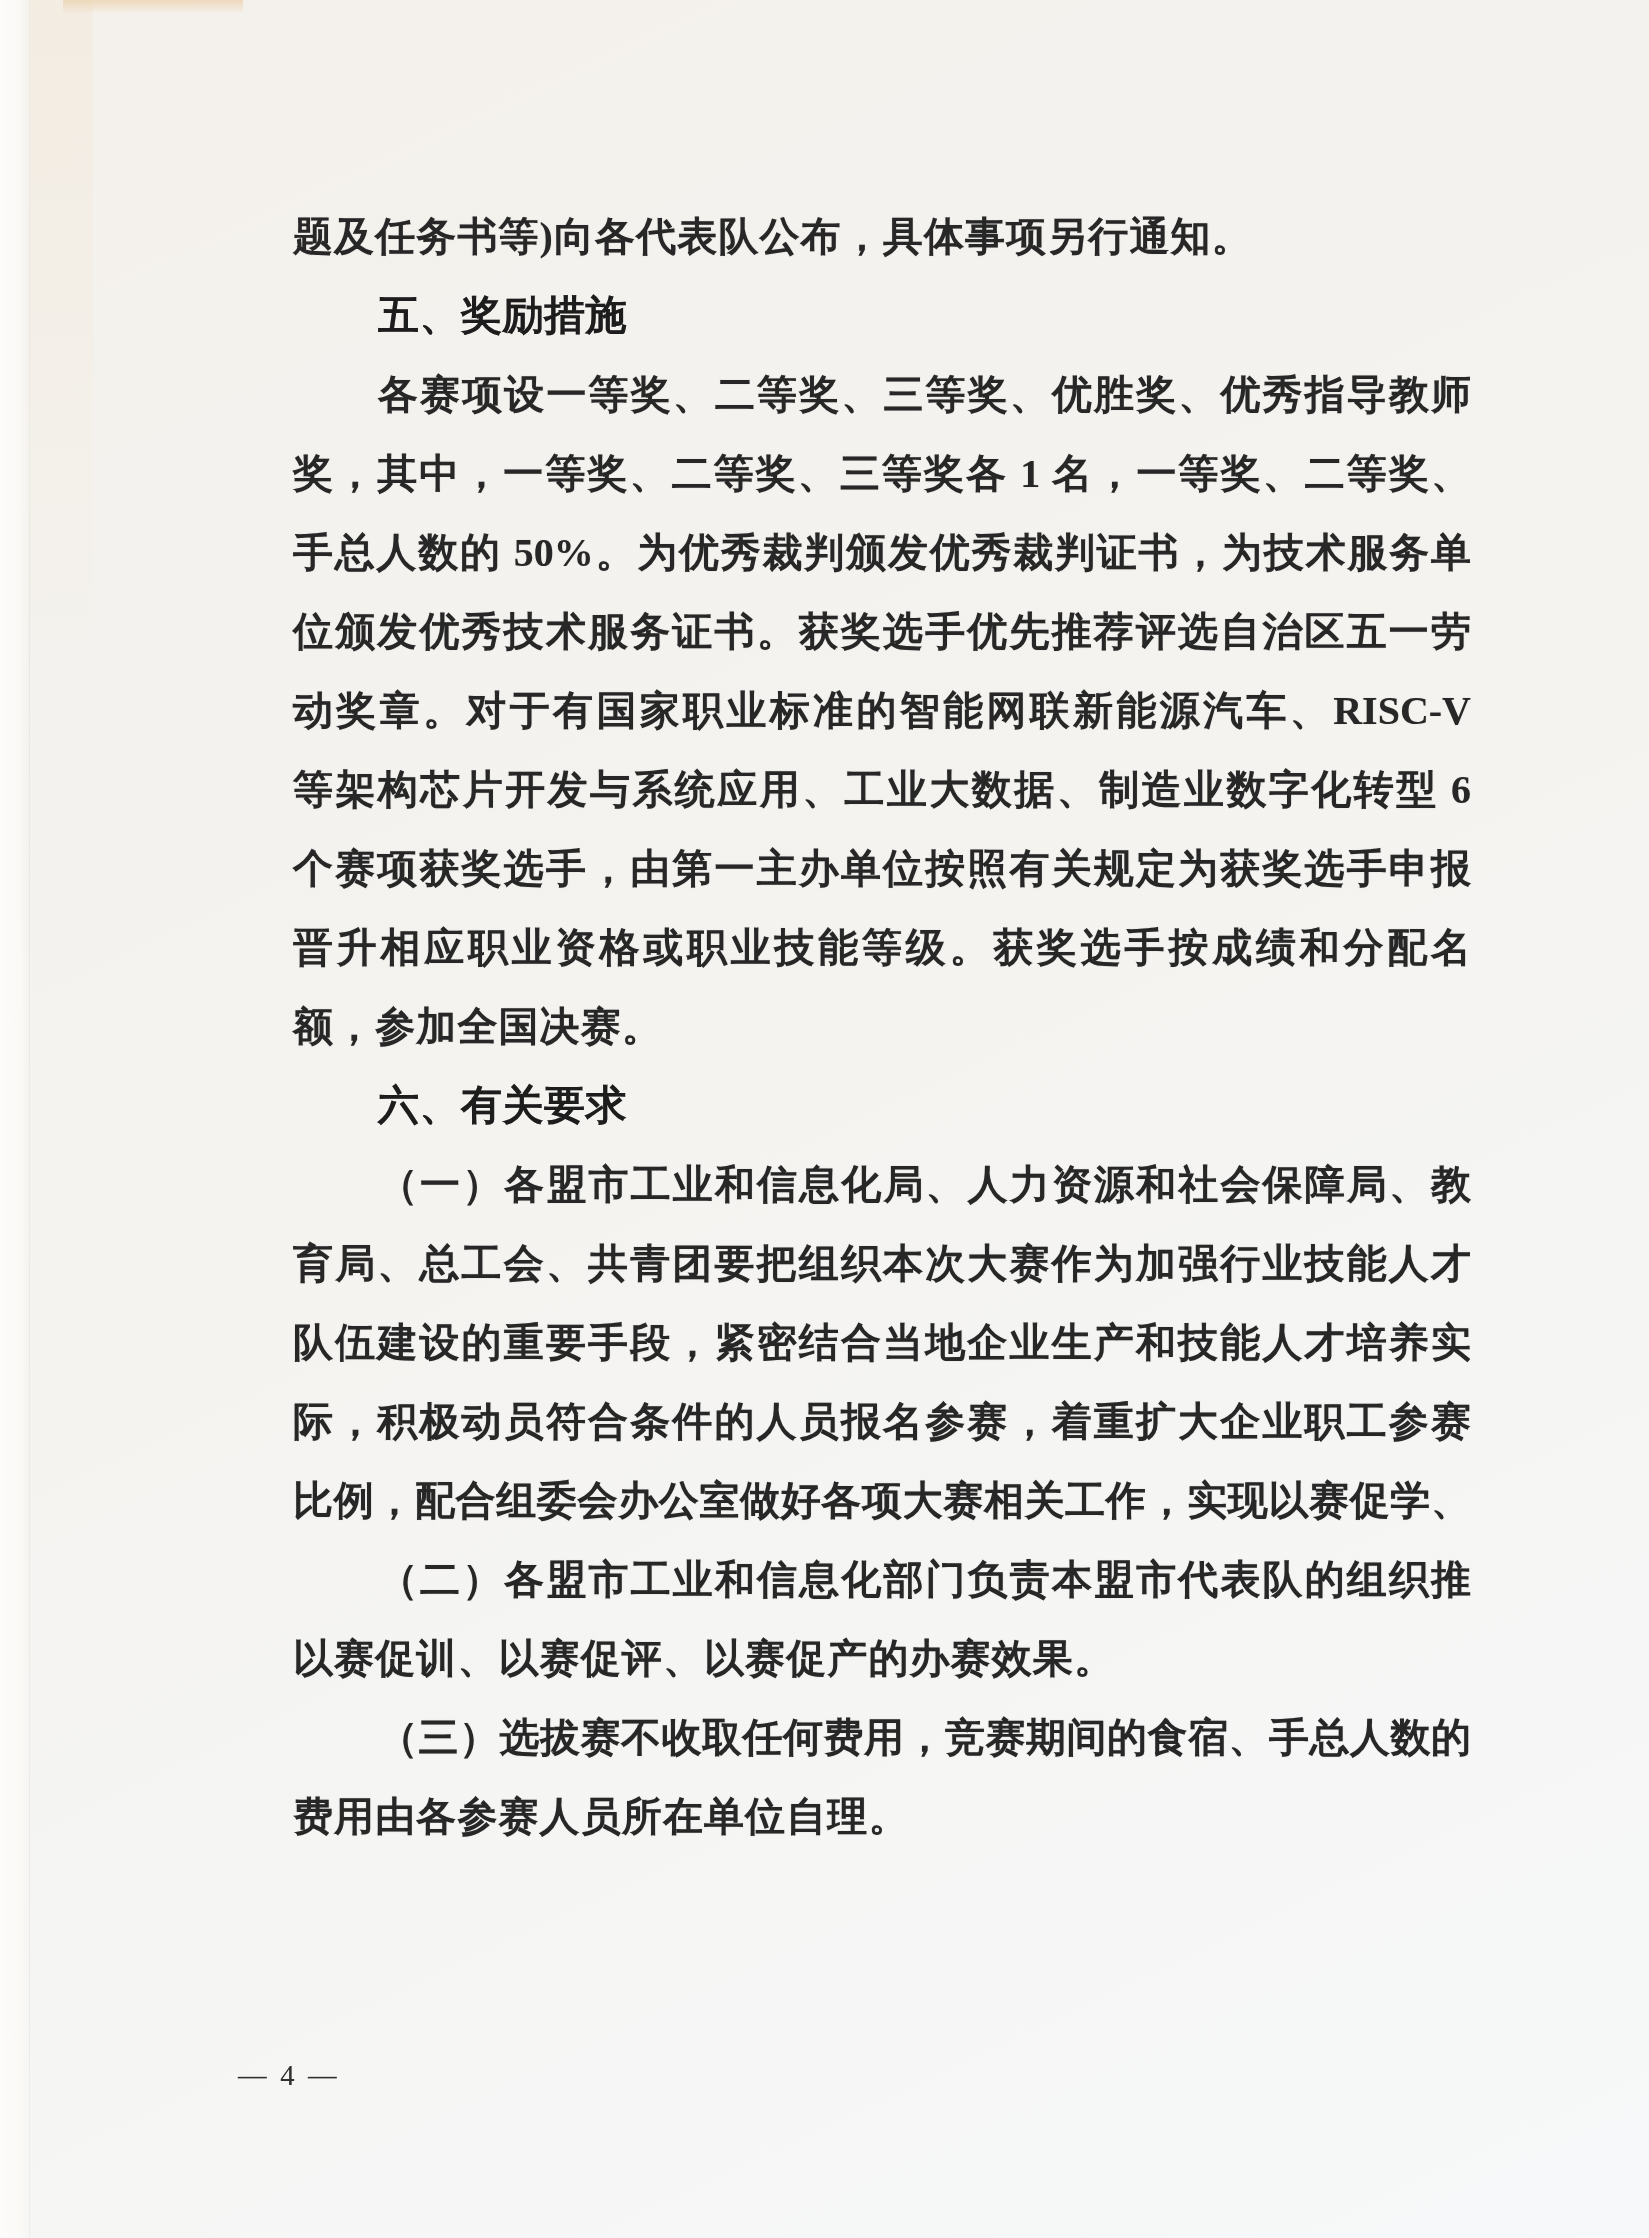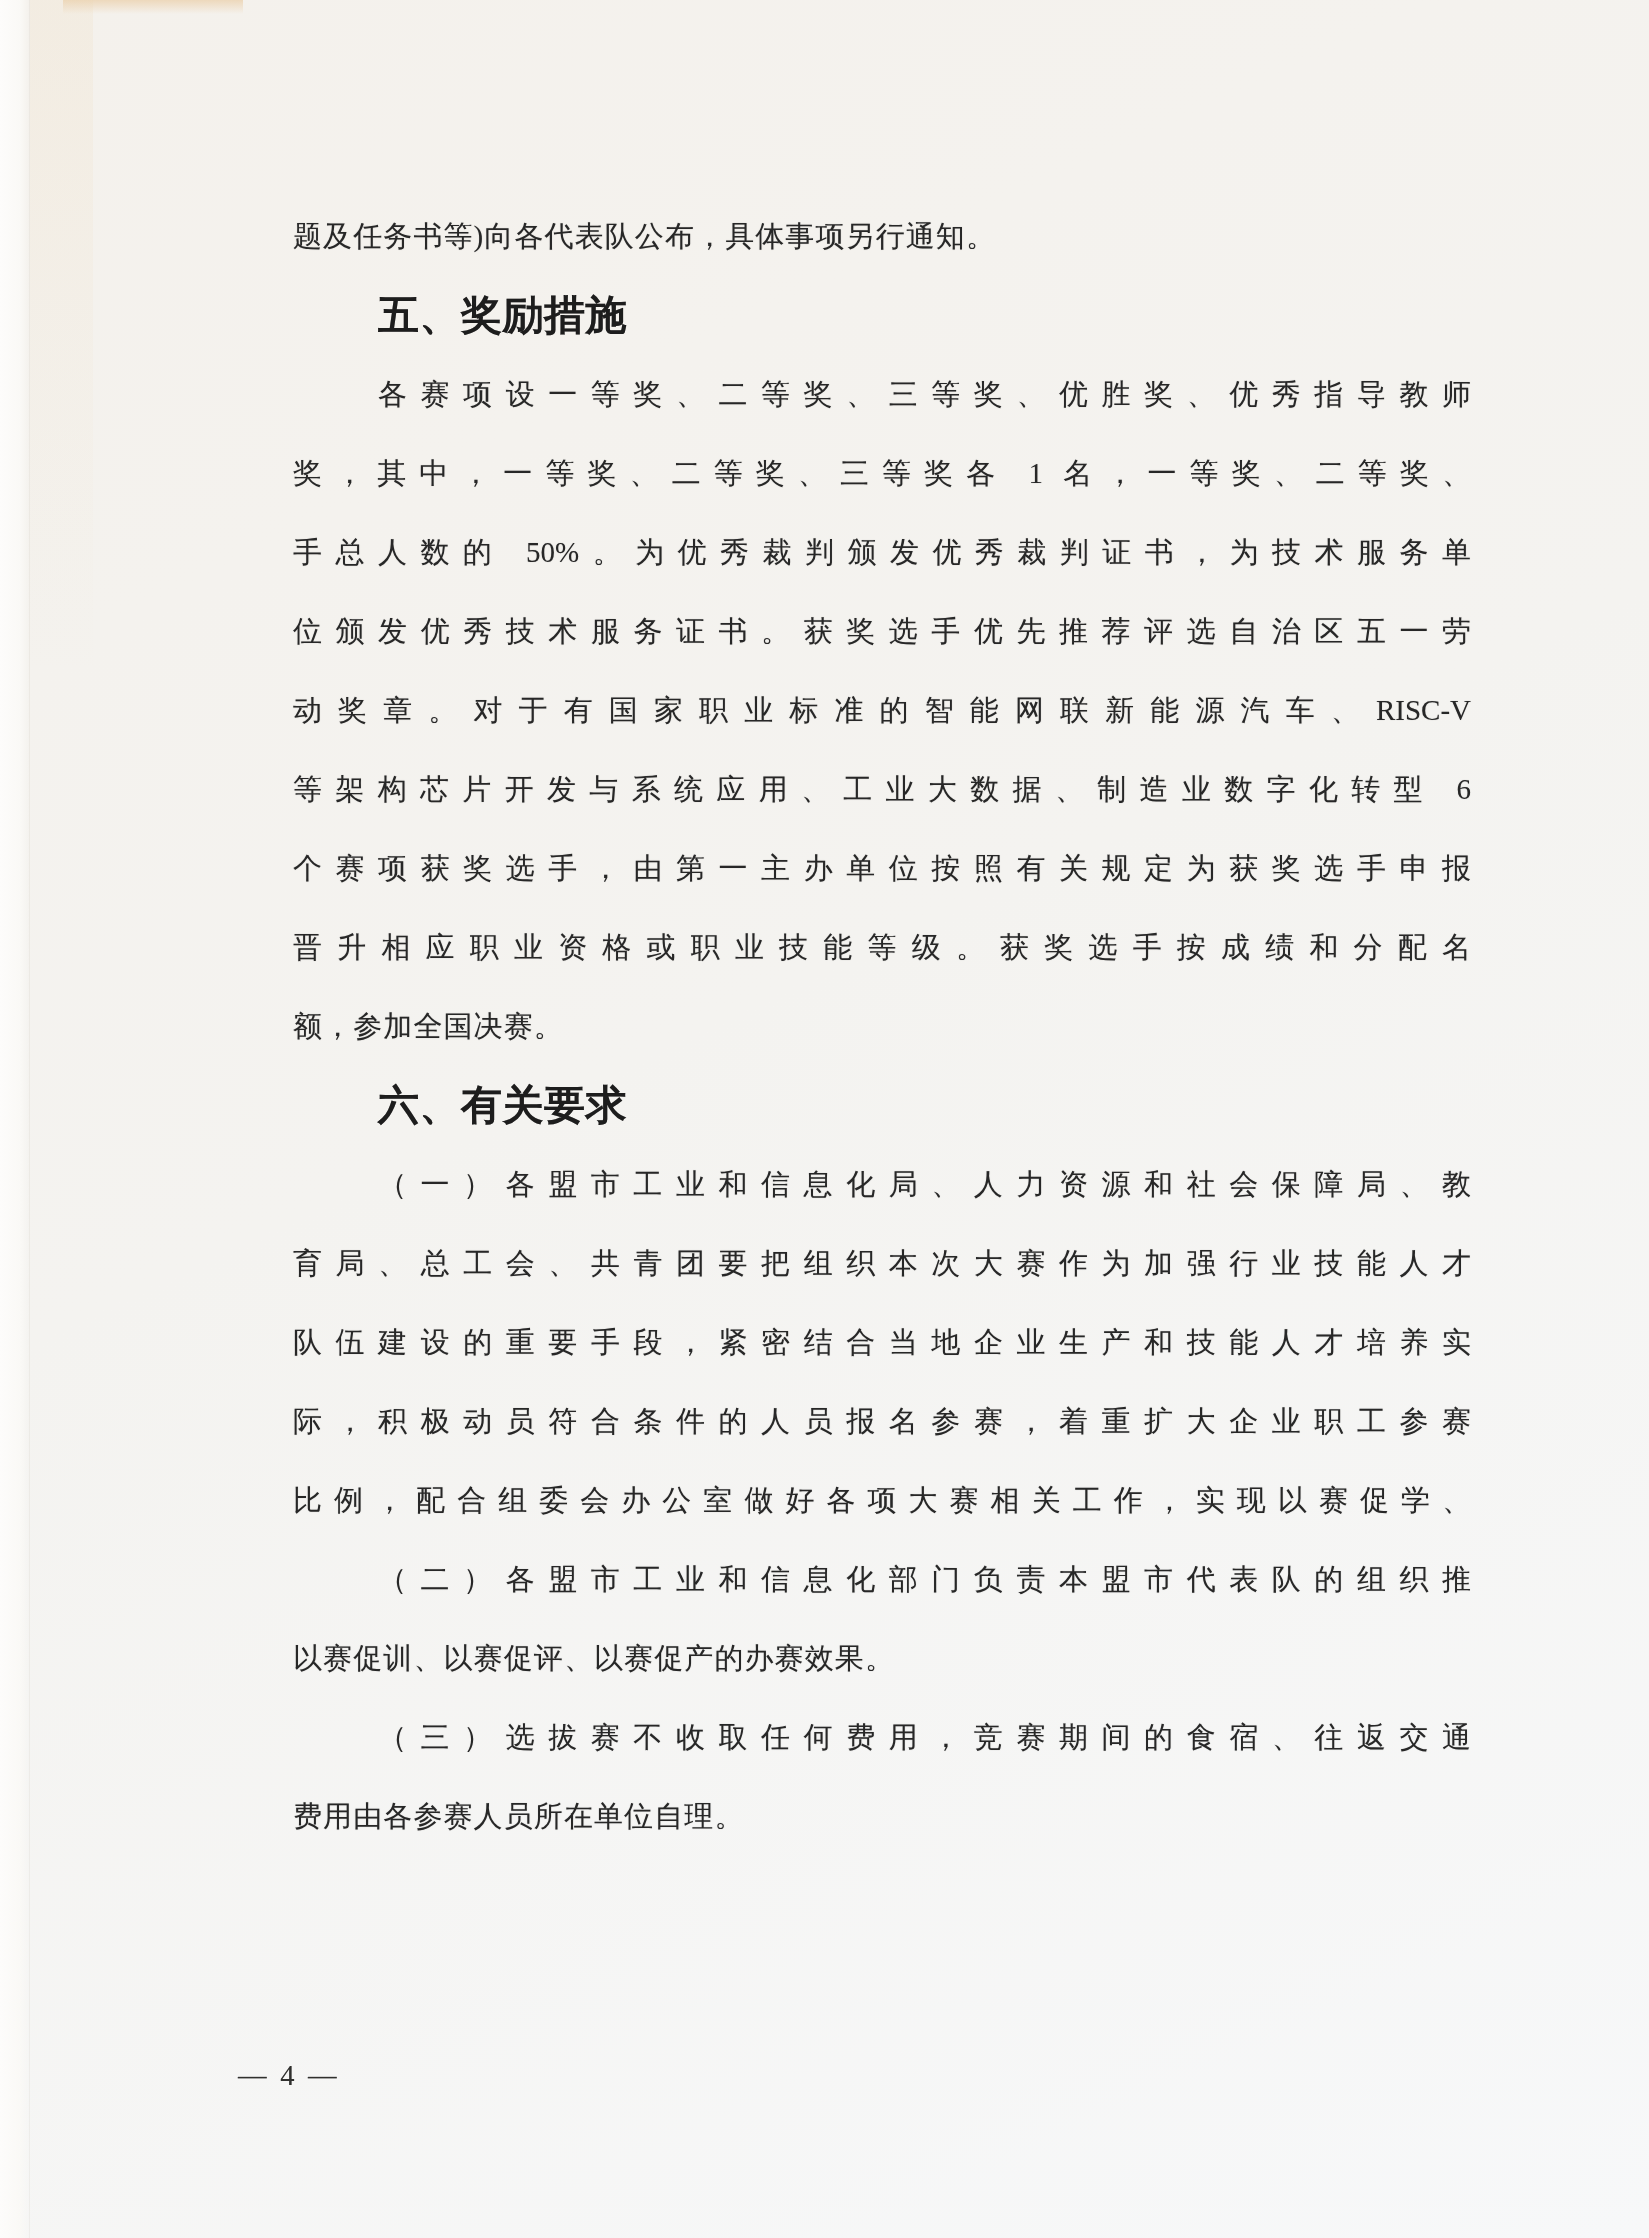--- a/index.html
+++ b/index.html
@@ -56,25 +56,26 @@
   
   .content {
     position: absolute;
     left: 293px;
     top: 197px;
     width: 1178px;
   }
   .line {
     height: 79px;
     line-height: 79px;
-    font-size: 29px;
+    font-size: 40px;
     letter-spacing: 1.1px;
     color: #272727;
     white-space: nowrap;
     text-shadow: 0 0 1.1px rgba(60,60,60,0.28);
+    font-weight: bold;
   }
   .line.justify {
     white-space: normal;
     letter-spacing: 0;
     text-align: justify;
     text-align-last: justify;
   }
   .line.indent {
     padding-left: 85px;
   }
@@ -121,20 +122,20 @@
     <div class="line justify">晋升相应职业资格或职业技能等级。获奖选手按成绩和分配名</div>
     <div class="line">额，参加全国决赛。</div>
     <div class="line heading indent">六、有关要求</div>
     <div class="line indent justify">（一）各盟市工业和信息化局、人力资源和社会保障局、教</div>
     <div class="line justify">育局、总工会、共青团要把组织本次大赛作为加强行业技能人才</div>
     <div class="line justify">队伍建设的重要手段，紧密结合当地企业生产和技能人才培养实</div>
     <div class="line justify">际，积极动员符合条件的人员报名参赛，着重扩大企业职工参赛</div>
     <div class="line justify">比例，配合组委会办公室做好各项大赛相关工作，实现以赛促学、</div>
     <div class="line indent justify">（二）各盟市工业和信息化部门负责本盟市代表队的组织推</div>
     <div class="line">以赛促训、以赛促评、以赛促产的办赛效果。</div>
-    <div class="line indent justify">（三）选拔赛不收取任何费用，竞赛期间的食宿、往返交通</div>
+    <div class="line indent justify">（三）选拔赛不收取任何费用，竞赛期间的食宿、手总人数的</div>
     <div class="line">费用由各参赛人员所在单位自理。</div>
   </div>
 
   <div class="page-num">— 4 —</div>
 
 </div>
 
 
 </body></html>

